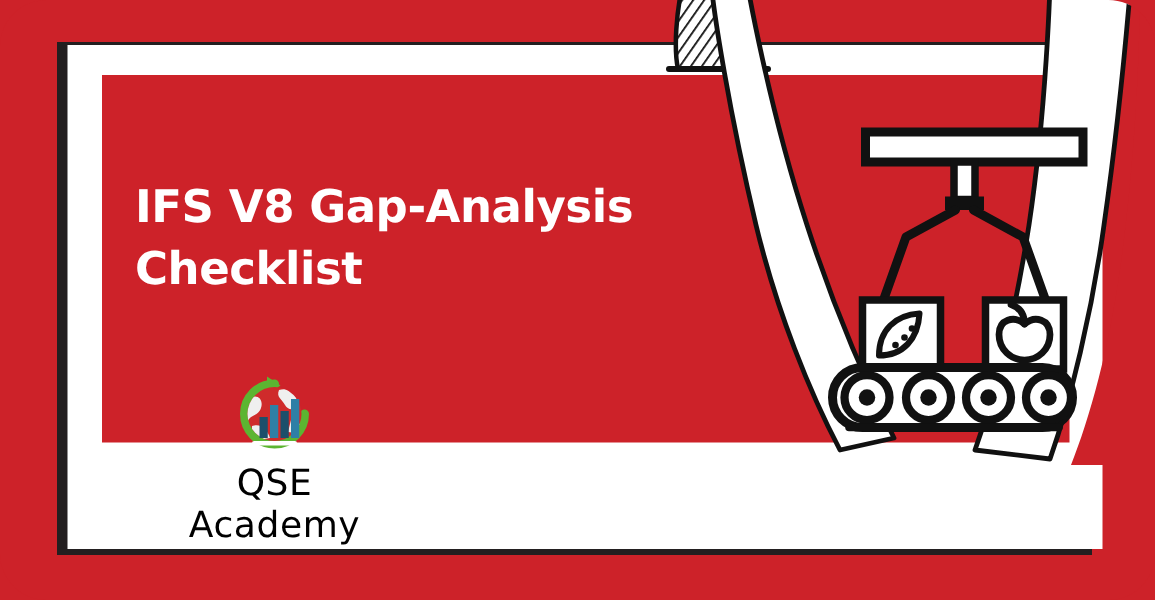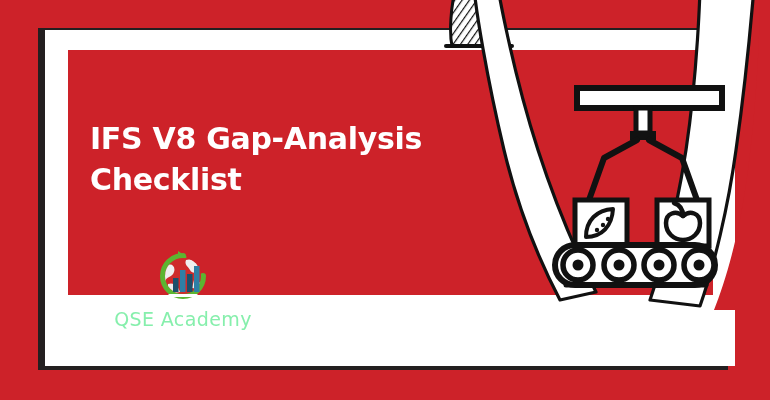--- a/index.html
+++ b/index.html
@@ -1,21 +1,21 @@
 <!DOCTYPE html>
 <html><head>
 <meta charset="utf-8">
 <style>
   html,body{margin:0;padding:0;}
   body{
     width:770px;height:400px;overflow:hidden;
     font-family:"Liberation Sans", sans-serif;
     background:#cd2229;
   }
-  #stage{position:relative;width:770px;height:400px;overflow:hidden;background:#cd2229;}
+  #stage{position:relative;width:770px;height:400px;overflow:hidden;background:#cd2229;border-radius:31px;}
 
   
   .shadow-frame{
     position:absolute;left:38px;top:28px;width:690px;height:342px;
     background:#231f20;
   }
   .white-frame{
     position:absolute;left:45px;top:30px;width:690px;height:336px;
     background:#ffffff;
   }
@@ -32,22 +32,22 @@
     font-weight:bold;letter-spacing:-0.3px;
     font-family:"DejaVu Sans","Liberation Sans",sans-serif;
     white-space:pre-line;
   }
 
   
   .logo{position:absolute;left:108px;top:248px;width:150px;}
   .logo-mark{position:relative;width:58px;height:58px;margin:0 auto;}
   .logo-word{
     margin-top:2px;text-align:center;
-    font-size:19px;letter-spacing:0.4px;
-    color:#86efac;font-family:"DejaVu Sans","Liberation Sans",sans-serif;
+    font-size:24px;letter-spacing:0.4px;
+    color:#000000;font-family:"DejaVu Sans","Liberation Sans",sans-serif;
   }
 
   
   .illus{position:absolute;left:0;top:0;width:770px;height:400px;pointer-events:none;}
 </style>
 </head>
 <body>
 
 <div id="stage">
 

